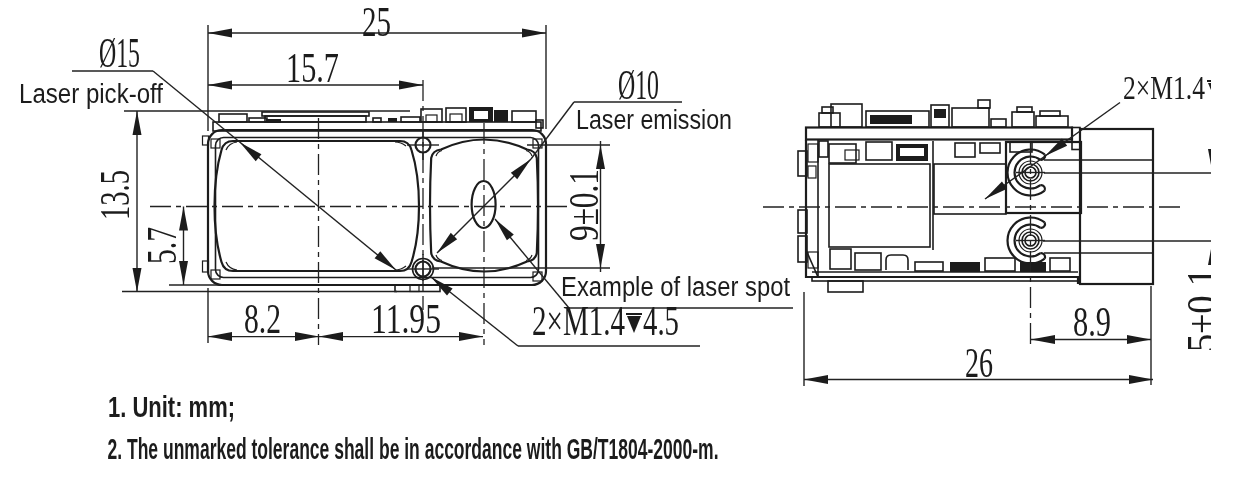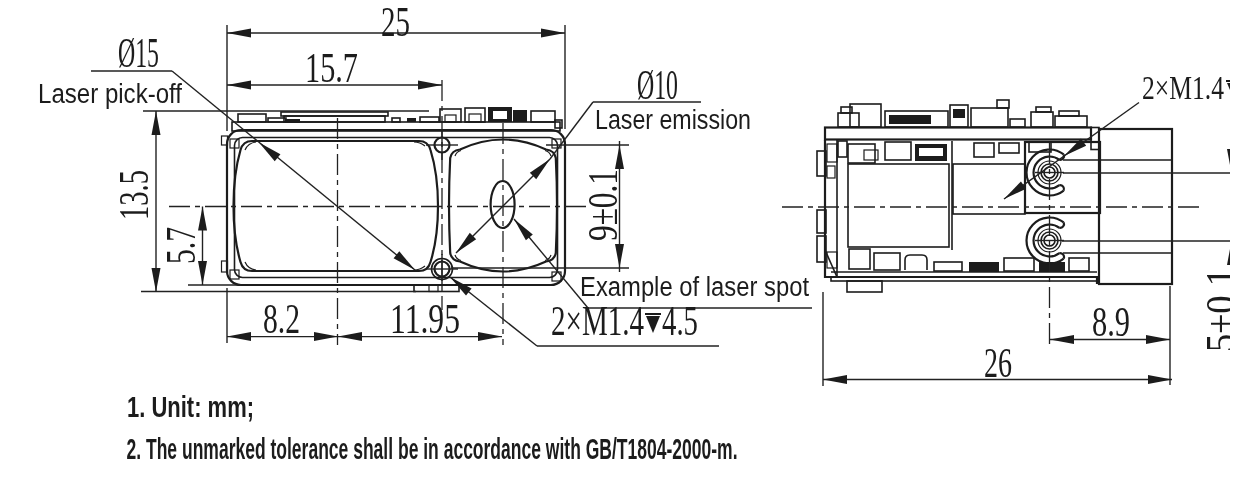--- a/index.html
+++ b/index.html
@@ -1,16 +1,16 @@
 <!DOCTYPE html>
 <html><head>
 <meta charset="utf-8">
 <style>
 html,body{margin:0;padding:0;background:#fff;}
-#page{width:1211px;height:478px;position:relative;overflow:hidden;background:#fff;margin-left:19px;}
+#page{width:1211px;height:478px;position:relative;overflow:hidden;background:#fff;}
 svg{position:absolute;left:0;top:0;}
 text{fill:#1c1c1c;}
 .dim{font-family:"Liberation Serif",serif;font-size:42px;}
 .lab{font-family:"Liberation Sans",sans-serif;font-size:27px;}
 .note{font-family:"Liberation Sans",sans-serif;font-size:29px;font-weight:bold;}
 .o{stroke:#1c1c1c;stroke-width:2.2;fill:none;}
 .o1{stroke:#1c1c1c;stroke-width:1.6;fill:none;}
 .o2{stroke:#1c1c1c;stroke-width:1.2;fill:none;}
 .t{stroke:#222;stroke-width:1.4;fill:none;}
 .cl{stroke:#222;stroke-width:1.3;fill:none;stroke-dasharray:21 5 5 5;}

